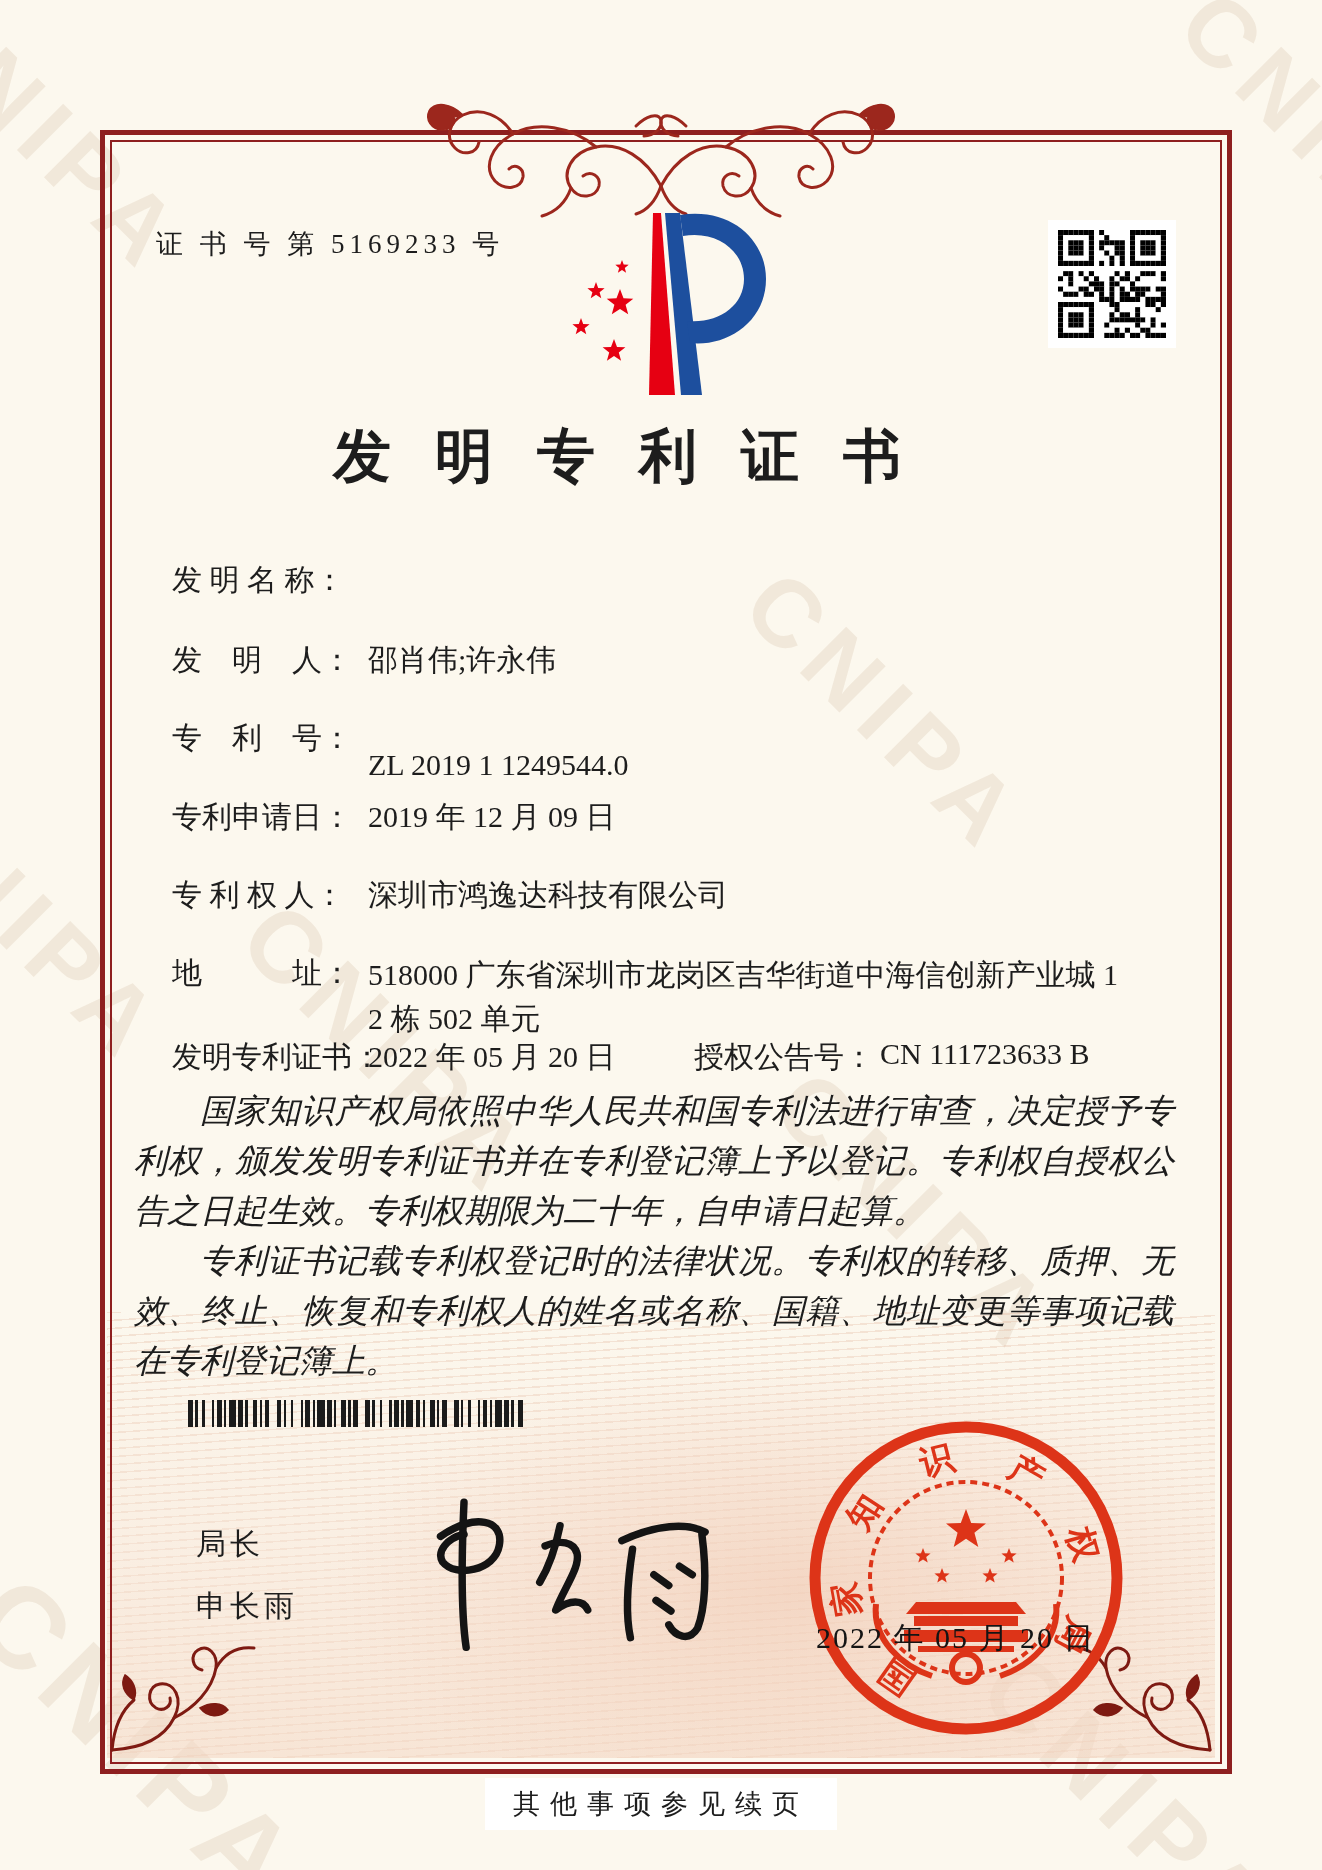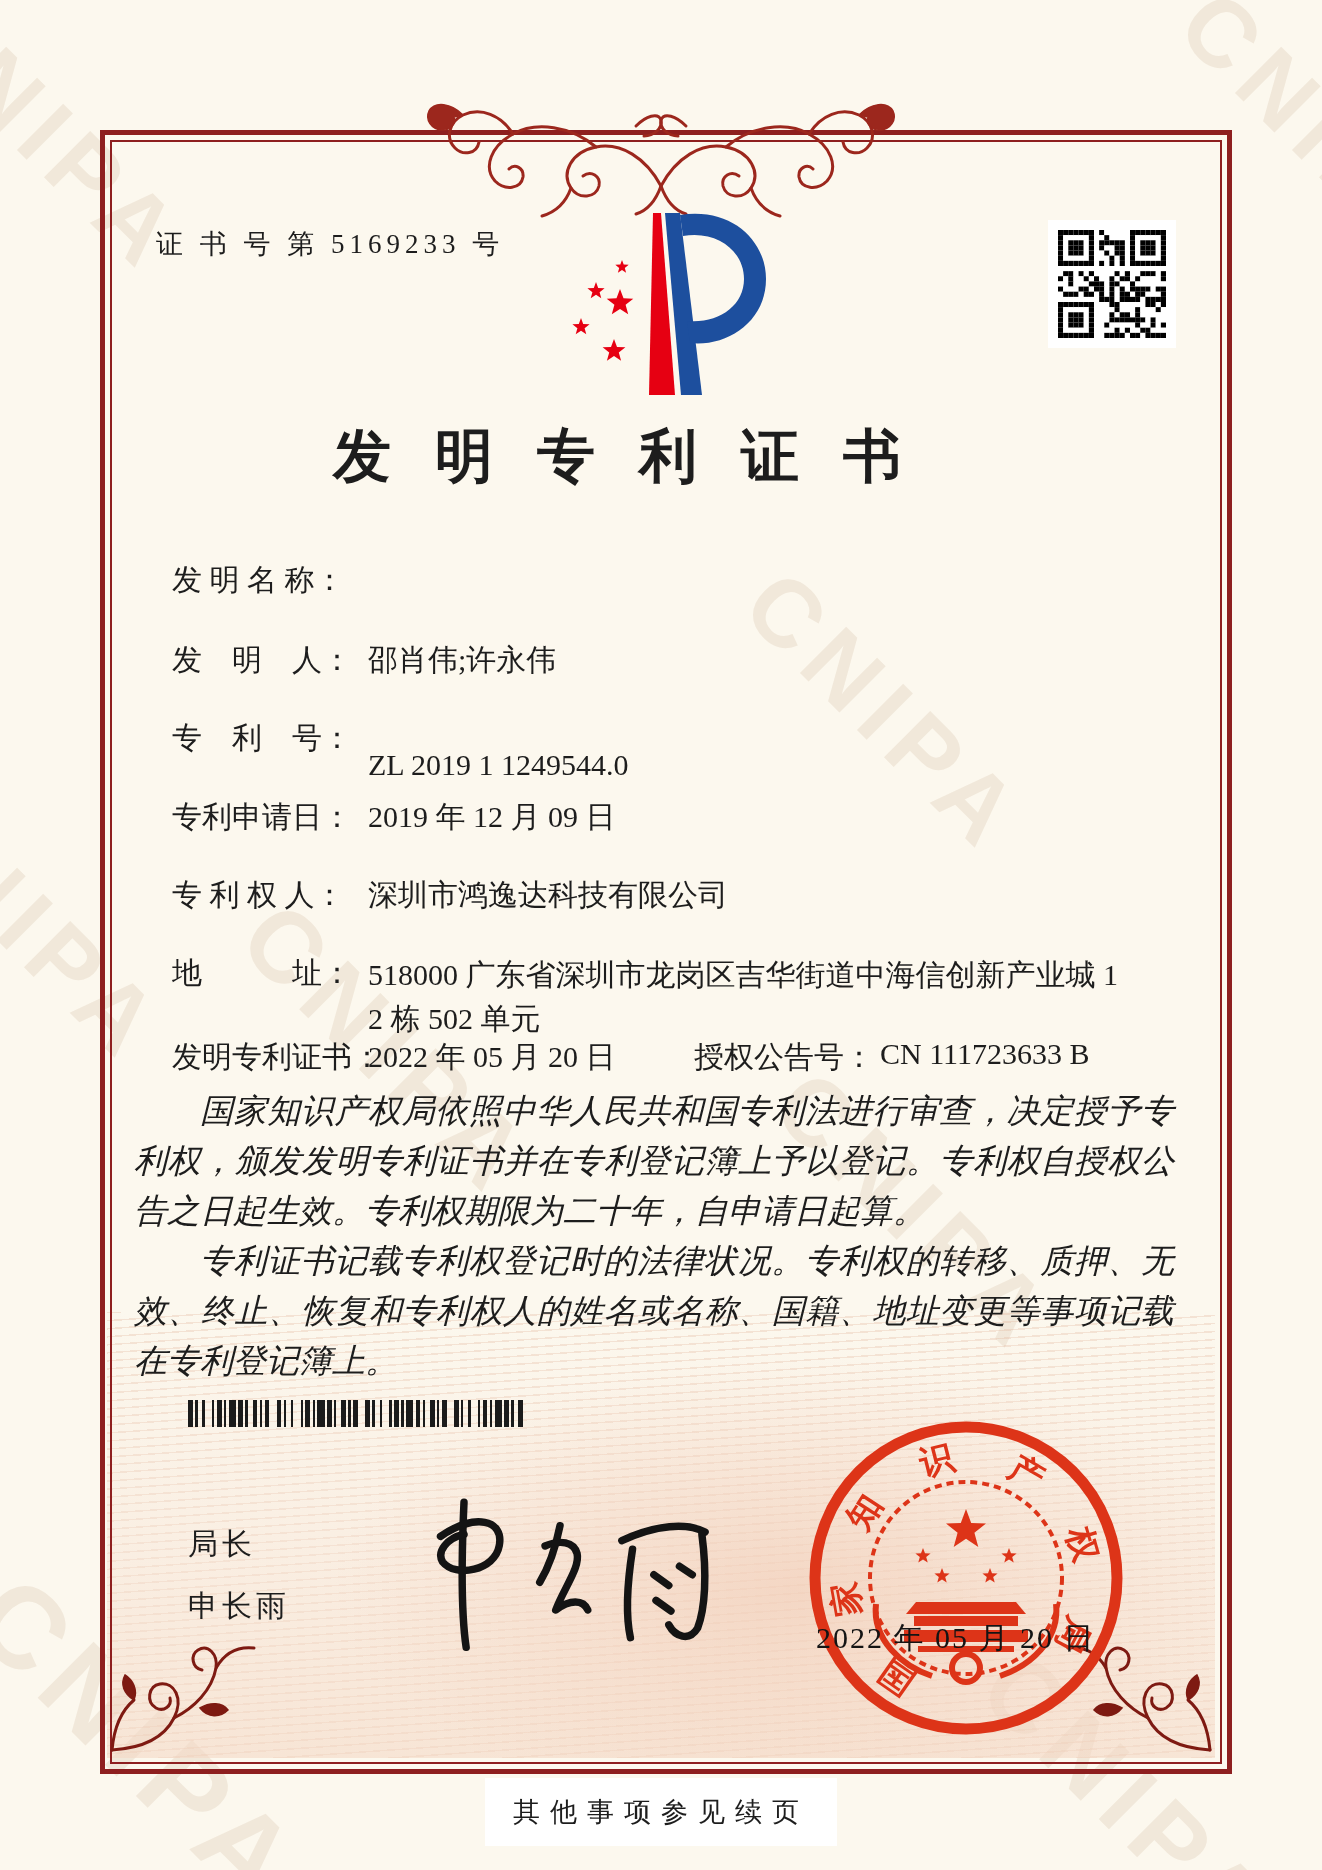--- a/index.html
+++ b/index.html
@@ -45,33 +45,33 @@
   .val2{position:absolute;left:880px;font-size:30px;white-space:pre;z-index:4;}
 
   
   .paras{position:absolute;left:134px;top:1086px;width:1040px;font-size:33px;line-height:50px;
          text-align:justify;z-index:4;font-style:italic;}
   .paras p{margin:0;text-indent:2em;}
 
   
   .barcode{position:absolute;left:188px;top:1400px;width:340px;height:27px;z-index:4;font-size:0;}
   .barcode span{display:inline-block;height:27px;vertical-align:top;}
-  .commissioner{position:absolute;left:188px;font-size:30px;z-index:5;
+  .commissioner{position:absolute;left:196px;font-size:30px;z-index:5;
       font-family:Liberation Mono, monospace;font-weight:500;letter-spacing:4px;}
   .signature{position:absolute;left:400px;top:1478px;width:320px;height:185px;z-index:5;}
 
   .seal{position:absolute;left:806px;top:1418px;width:320px;height:320px;z-index:5;}
   .seal-ring-char{position:absolute;left:50%;top:50%;font-size:34px;font-weight:bold;color:#dd3418;z-index:6;}
   .seal-date{position:absolute;left:816px;top:1618px;width:250px;text-align:center;
              font-size:30px;letter-spacing:2px;color:#141414;z-index:7;white-space:pre;}
 
   .page-num{position:absolute;left:0;right:0;top:1708px;text-align:center;font-size:25px;
             letter-spacing:3px;z-index:4;}
   .note{position:absolute;left:0;right:0;top:1778px;text-align:center;z-index:4;}
-  .note span{display:inline-block;background:#ffffff;padding:16px 28px;font-size:27px;letter-spacing:10px;}
+  .note span{display:inline-block;background:#ffffff;padding:8px 28px;font-size:27px;letter-spacing:10px;}
 </style>
 </head>
 <body>
 
 <div id="page">
 
   <div id="wm-layer">
       <div class="wm" style="left: -40px; top: -30px; font-size: 95px;">CNIPA</div>
       <div class="wm" style="left: 1235px; top: -30px; font-size: 95px;">CNIPA</div>
       <div class="wm" style="left: 800px; top: 550px; font-size: 95px;">CNIPA</div>

